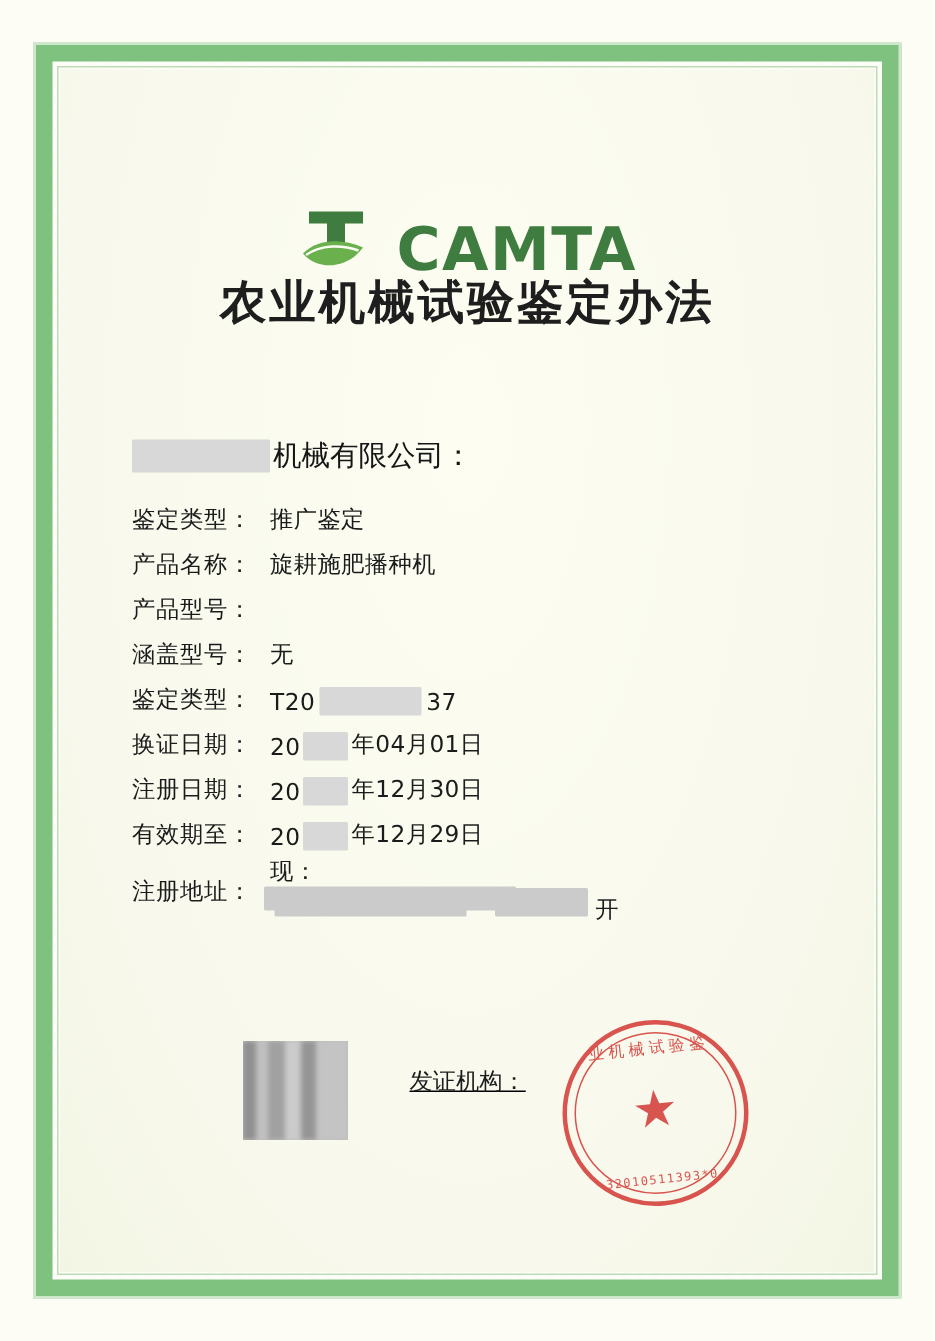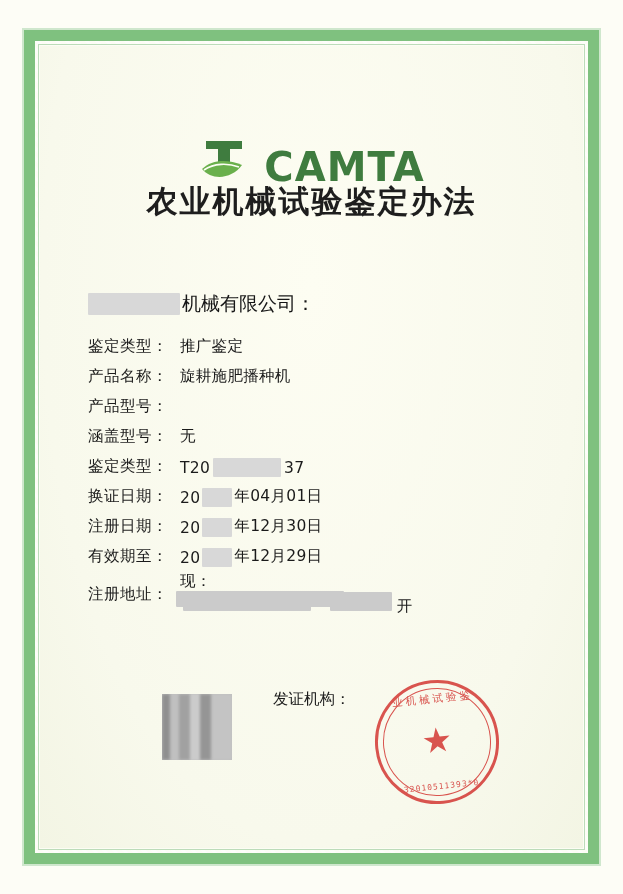--- a/index.html
+++ b/index.html
@@ -182,22 +182,23 @@
   }
   .qr-mask {
     position: absolute;
     left: 0; top: 0; right: 0; bottom: 0;
     background: rgba(200,200,200,0.35);
   }
 
   .issuer-block {
     position: absolute;
     right: 8px;
-    top: 2px;
+    top: 24px;
     width: 262px;
+    text-decoration: underline;
   }
   .issuer-row {
     display: flex;
     align-items: center;
     font-size: 15.5px;
     color: #1b1b1b;
     height: 34px;
     font-family: "DejaVu Sans", sans-serif;
   }
   .issuer-label {

